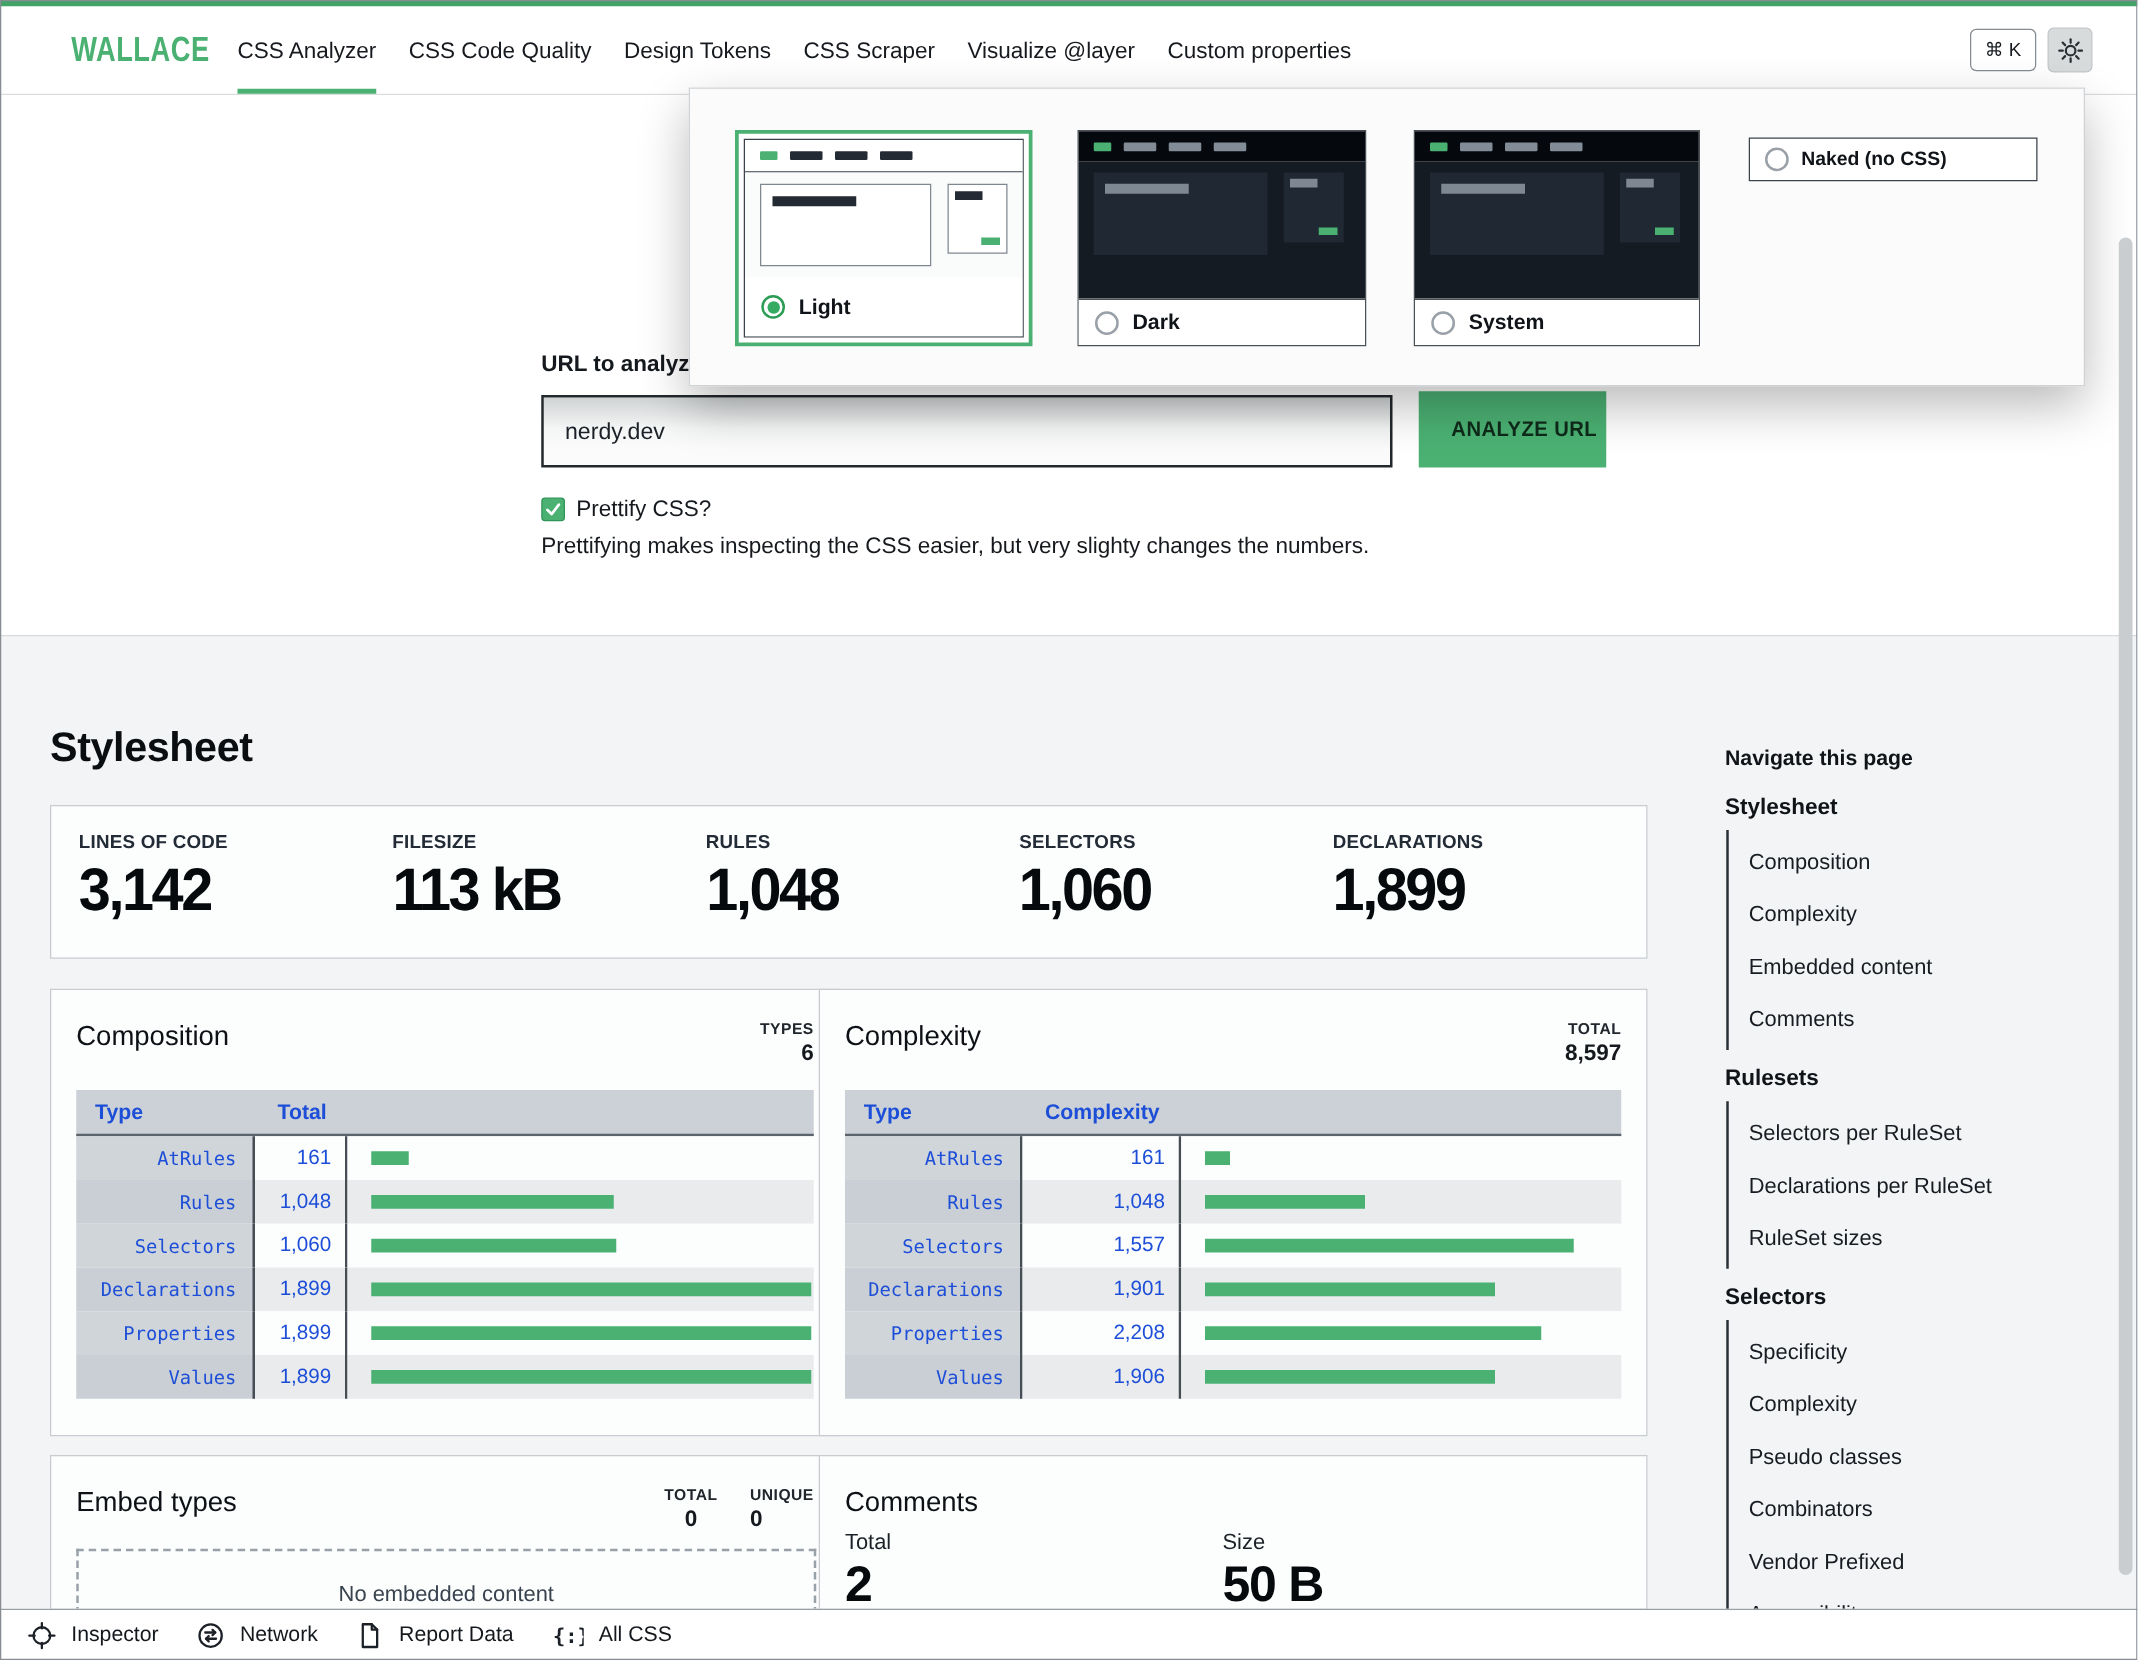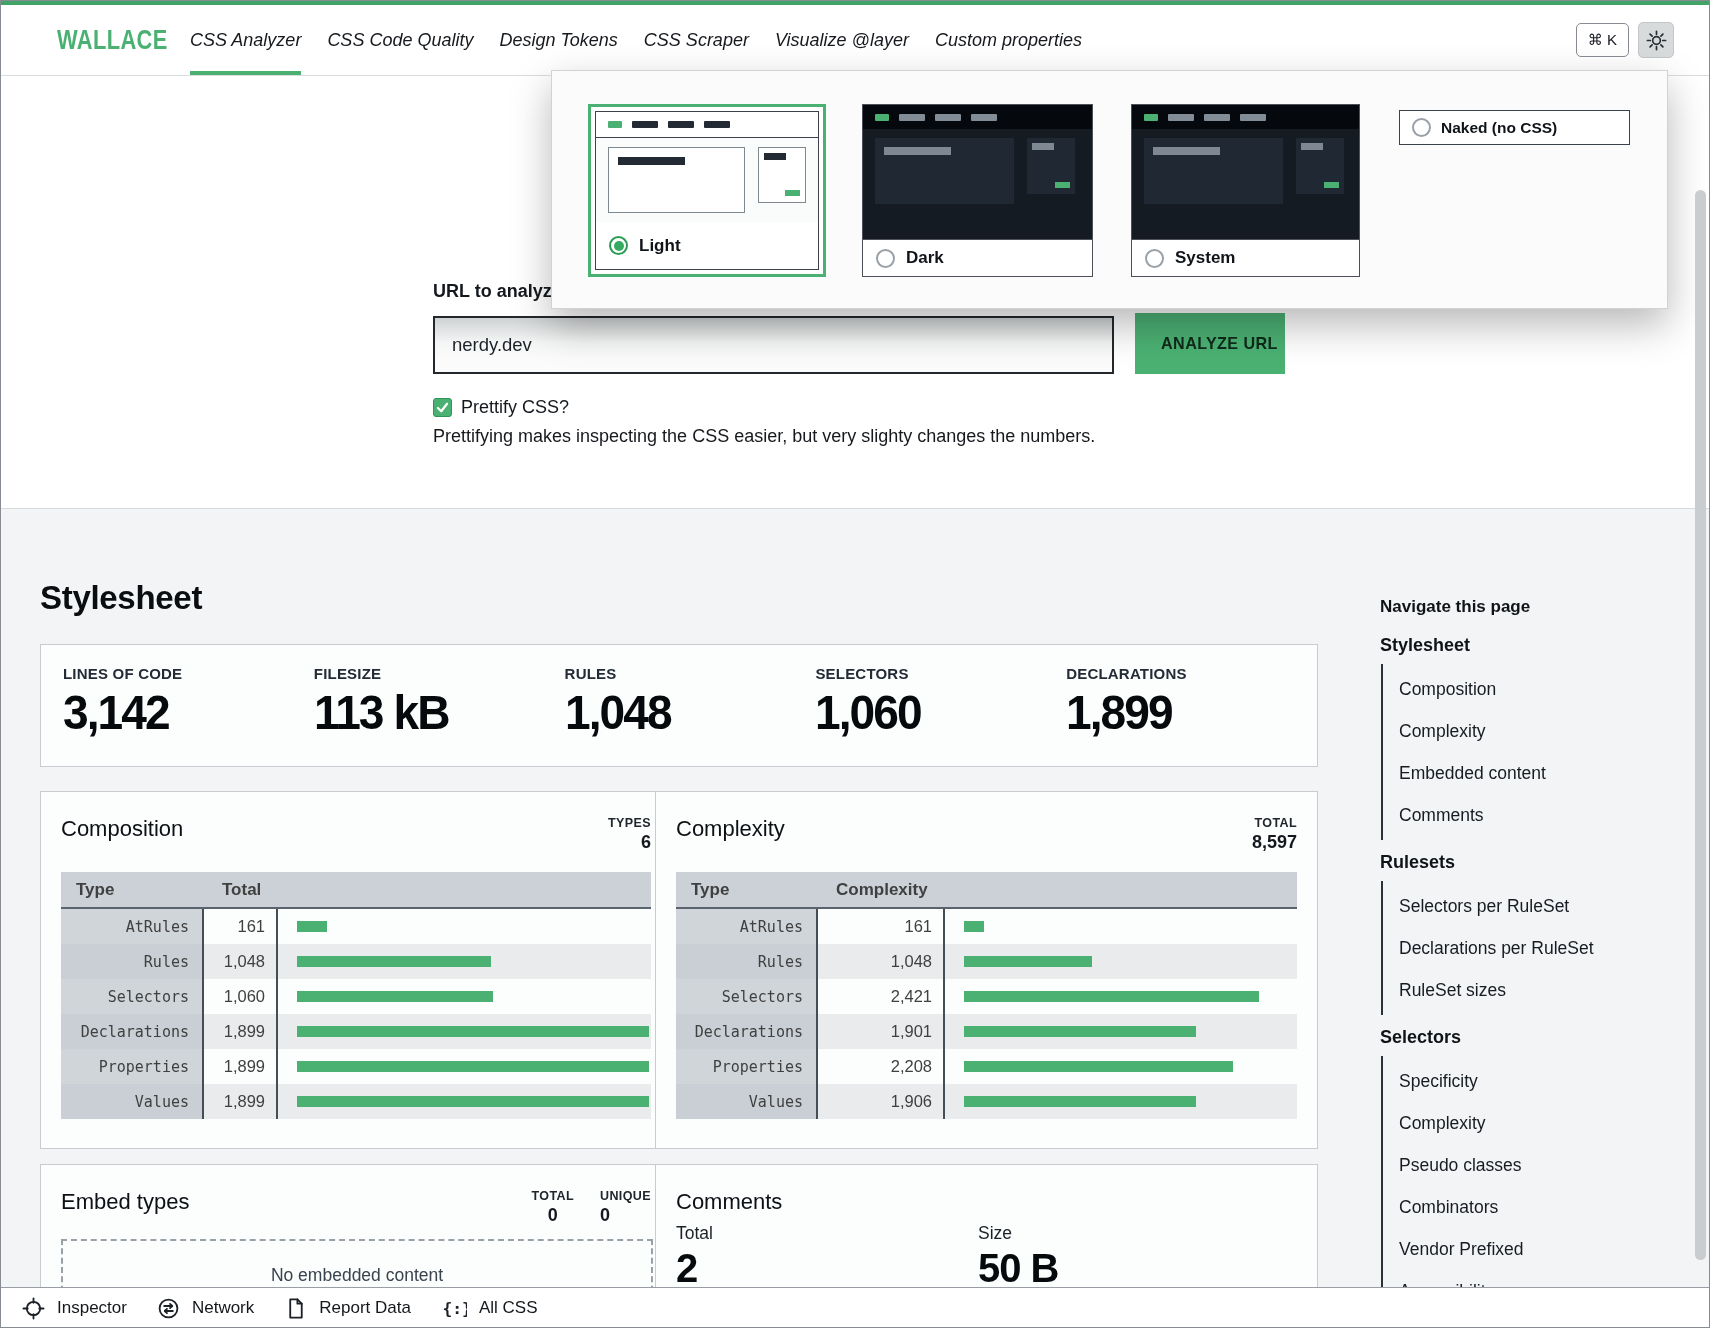--- a/index.html
+++ b/index.html
@@ -16,21 +16,21 @@
   }
   .frame{position:absolute;inset:0;border:1px solid #868c92;pointer-events:none;z-index:100;}
   .top-accent{position:absolute;top:0;left:0;right:0;height:5px;background:#42a367;z-index:30;}
 
   
   .nav{position:absolute;top:5px;left:0;right:0;height:71px;background:#fff;
     border-bottom:1px solid #dadde0;display:flex;align-items:center;padding:0 36px 0 57px;z-index:20;}
   .logo{font-size:28px;font-weight:700;color:var(--green);letter-spacing:.5px;
     transform:scaleX(.78);transform-origin:left center;margin-right:-14px;white-space:nowrap;}
   .logo-wrap{width:133px;}
-  .tabs{display:flex;gap:26px;height:100%;font-style:italic;}
+  .tabs{display:flex;gap:26px;height:100%;}
   .tab{position:relative;display:flex;align-items:center;font-size:18px;color:#16191d;white-space:nowrap;}
   .tab.active::after{content:"";position:absolute;left:0;right:0;bottom:0;height:4px;background:var(--green);}
   .nav-right{margin-left:auto;display:flex;gap:9px;align-items:center;}
   .kbd{border:1px solid #868c92;border-radius:5px;padding:7px 11px;font-size:15px;background:#fff;}
   .theme-btn{width:36px;height:36px;border-radius:5px;background:#d8dbdc;border:1px solid #c3c7c9;
     display:flex;align-items:center;justify-content:center;}
 
   
   .theme-panel{position:absolute;left:551px;top:70px;width:1117px;height:239px;background:#fbfbfc;
     border:1px solid #cfd3d6;box-shadow:0 16px 38px rgba(0,0,0,.28);z-index:60;}
@@ -95,21 +95,21 @@
   .card{position:absolute;background:#fcfdfd;border:1px solid var(--card-border);}
   .card-head{display:flex;justify-content:space-between;align-items:flex-start;padding:24px 20px 0 20px;}
   .card-title{font-size:22px;font-weight:500;color:#0d1115;}
   .card-meta{text-align:right;display:flex;gap:26px;}
   .meta-label{font-size:12.5px;font-weight:600;letter-spacing:.4px;color:#20262c;}
   .meta-value{font-size:18px;font-weight:700;margin-top:2px;}
 
   .card-comp{left:40px;top:282px;width:632px;height:358px;}
   .card-cplx{left:655px;top:282px;width:663px;height:358px;}
 
-  .data-table{position:absolute;left:20px;top:80px;right:20px;font-size:16.5px;color:#404040;}
+  .data-table{position:absolute;left:20px;top:80px;right:20px;font-size:16.5px;color:#1d4ed8;}
   .t-head{display:flex;height:37px;background:#cbd1d6;font-weight:700;font-size:17px;
     border-bottom:2px solid #5b636d;align-items:center;}
   .t-row{display:flex;height:35px;}
   .c1,.c2{display:flex;align-items:center;}
   .c1{justify-content:flex-end;padding-right:13px;font-family:"DejaVu Sans Mono",monospace;font-size:15px;}
   .c2{justify-content:flex-end;padding-right:11px;}
   .t-body .c1{background:#d0d5d9;border-right:2px solid var(--tbl-dark-border);}
   .t-body .c2{background:#fcfdfd;border-right:2px solid var(--tbl-dark-border);}
   .c3{flex:1;display:flex;align-items:center;padding-left:19px;background:#fcfdfd;}
   .t-head .c1{justify-content:flex-start;padding-left:15px;font-family:"Liberation Sans",sans-serif;
@@ -410,21 +410,21 @@
           <div class="c1">Rules</div>
           <div class="c2">1,048</div>
           <div class="c3">
               <div class="bar-track">
                 <div class="bar" style="width: 43.2879%;"></div>
               </div>
             </div>
         </div>
         <div class="t-row">
           <div class="c1">Selectors</div>
-          <div class="c2">2,421</div>
+          <div class="c2">1,557</div>
           <div class="c3">
               <div class="bar-track">
                 <div class="bar" style="width: 100%;"></div>
               </div>
             </div>
         </div>
         <div class="t-row">
           <div class="c1">Declarations</div>
           <div class="c2">1,901</div>
           <div class="c3">

